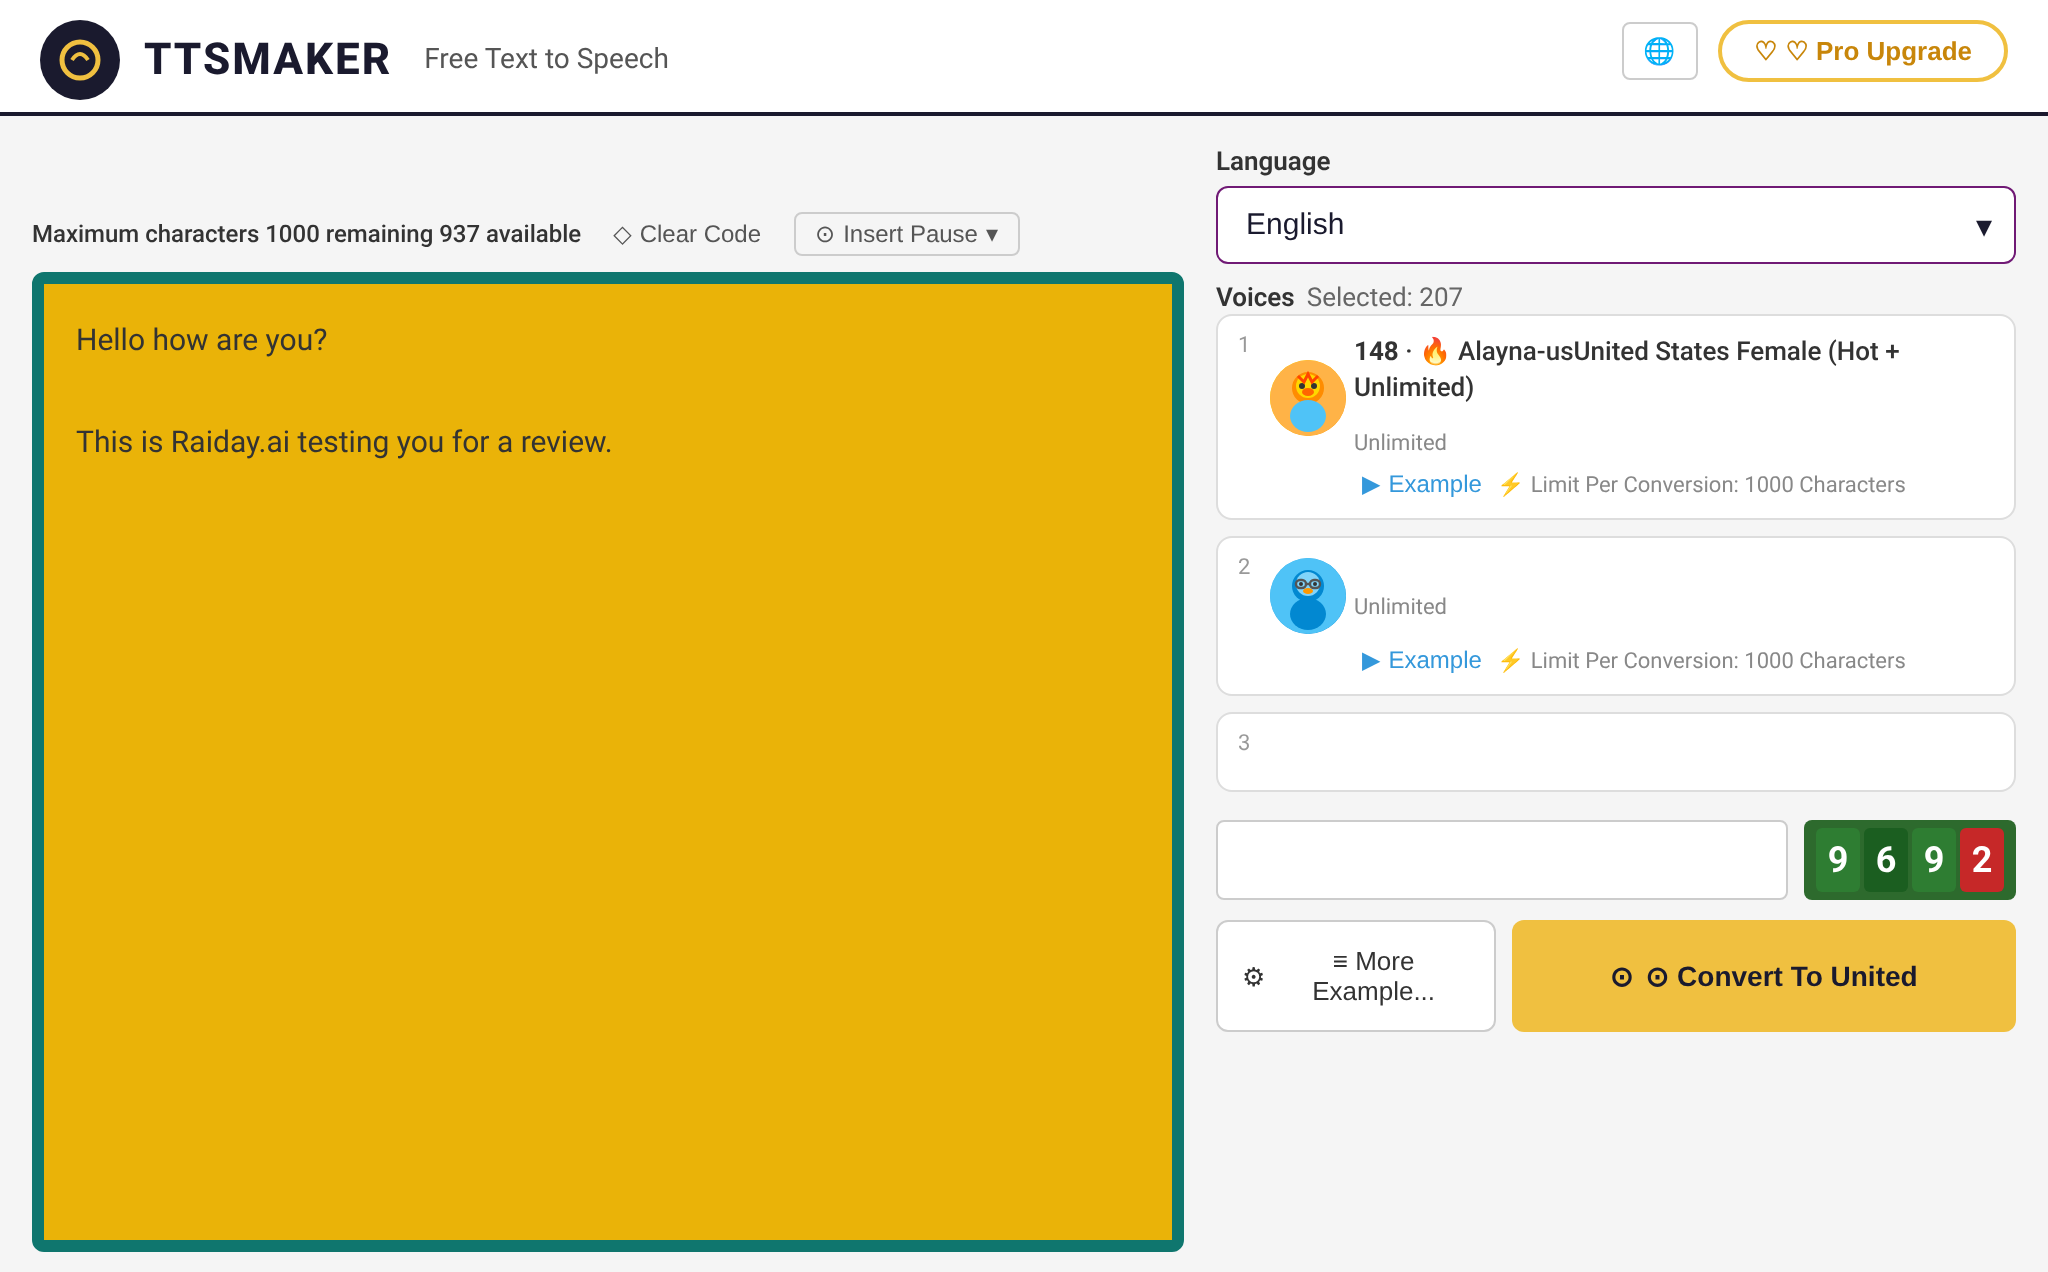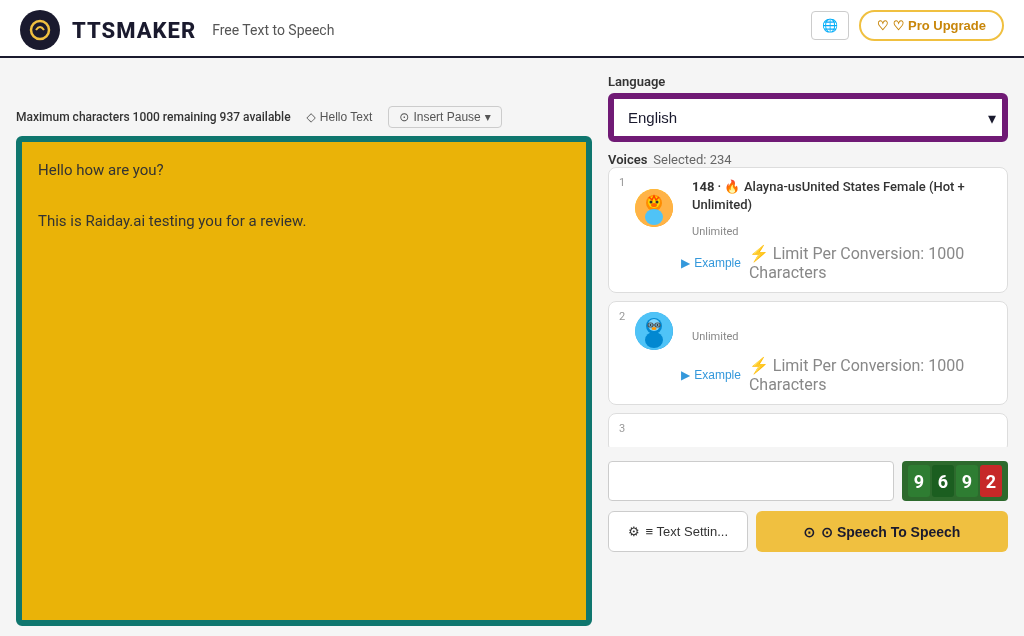--- a/index.html
+++ b/index.html
@@ -153,21 +153,21 @@
     }
     .section-label {
       font-size: 13px;
       font-weight: 600;
       color: #333;
       margin-bottom: 4px;
     }
     .language-select {
       width: 100%;
       padding: 10px 14px;
-      border: 6px solid #701a75;
+      border: 1px solid #701a75;
       border-radius: 6px;
       font-size: 15px;
       font-weight: 500;
       color: #1a1a2e;
       background: #fff;
       cursor: pointer;
       appearance: none;
       outline: none;
     }
     .select-wrapper {
@@ -214,21 +214,21 @@
     .voice-card-num {
       position: absolute;
       top: 8px;
       left: 10px;
       font-size: 11px;
       color: #999;
     }
     .voice-card-top {
       display: flex;
       align-items: center;
-      gap: 19px;
+      gap: 4px;
       padding-left: 14px;
     }
     .voice-avatar {
       width: 38px;
       height: 38px;
       border-radius: 50%;
       display: flex;
       align-items: center;
       justify-content: center;
       font-size: 22px;
@@ -266,21 +266,21 @@
       background: none;
       border: none;
       color: #3498db;
       cursor: pointer;
       font-size: 12px;
       display: flex;
       align-items: center;
       gap: 4px;
     }
     .limit-text {
-      font-size: 16px;
+      font-size: 11px;
       color: #888;
     }
     .fire-icon { color: #ff6600; }
 
     
     .captcha-section {
       margin-top: 4px;
     }
     .captcha-row {
       display: flex;
@@ -389,21 +389,21 @@
   </div>
 </div>
 
 <div class="main">
 
   <div class="left-panel">
     <div class="toolbar">
       <span class="toolbar-info">Maximum characters 1000 remaining 937 available</span>
       <button class="btn-clear">
         <span>◇</span>
-        <span>Hello Text</span>
+        <span>Clear Code</span>
       </button>
       <button class="btn-pause">
         <span>⊙</span>
         <span>Insert Pause</span>
         <span>▾</span>
       </button>
     </div>
     <textarea class="text-area scrollbar-thin" style="">Hello how are you?
 
 This is Raiday.ai testing you for a review.</textarea>
@@ -418,21 +418,21 @@
           <option>English</option>
           <option>Spanish</option>
           <option>French</option>
         </select>
       </div>
     </div>
 
     <div>
       <div class="voices-header">
         <span>Voices</span>
-        <span class="voices-count">Selected: 234</span>
+        <span class="voices-count">Selected: 207</span>
       </div>
       <div class="voices-list scrollbar-thin">
 
         <div class="voice-card">
           <span class="voice-card-num">1</span>
           <div class="voice-card-top">
             <div class="voice-avatar voice-avatar-female">
 
               <svg width="38" height="38" viewBox="0 0 38 38">
                 <circle cx="19" cy="19" r="19" fill="#ffb347"></circle>
@@ -513,22 +513,22 @@
           <div class="captcha-digit d2">6</div>
           <div class="captcha-digit d3">9</div>
           <div class="captcha-digit d4">2</div>
         </div>
       </div>
     </div>
 
     <div class="bottom-buttons">
       <button class="btn-more-settings">
         <span>⚙</span>
-        <span>≡ Text Settin...</span>
+        <span>≡ More Example...</span>
       </button>
       <button class="btn-convert">
         <span>⊙</span>
-        <span>⊙ Speech To Speech</span>
+        <span>⊙ Convert To United</span>
       </button>
     </div>
 
   </div>
 </div>
 
 </body></html>

